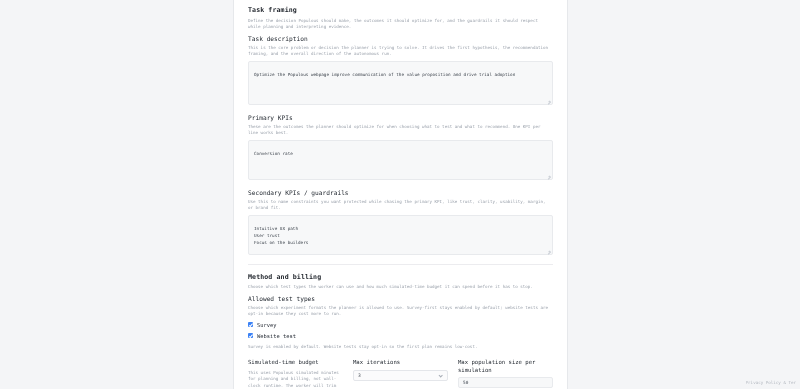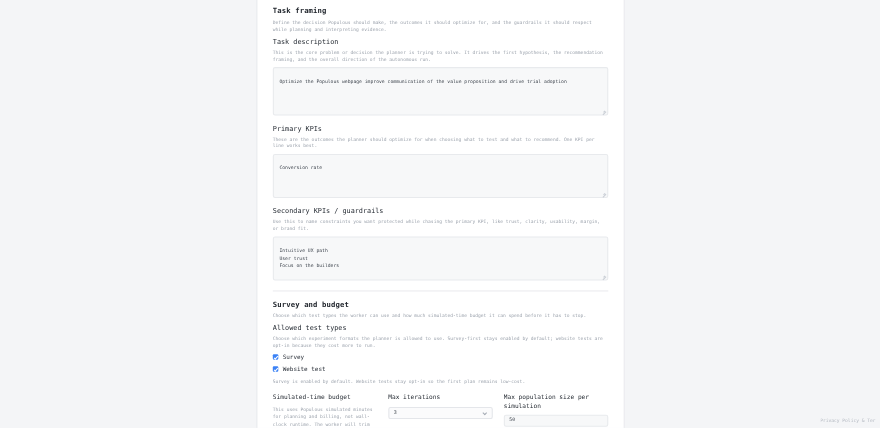--- a/index.html
+++ b/index.html
@@ -240,21 +240,21 @@
         <span>Intuitive UX path
 User trust
 Focus on the builders</span>
         <span class="resizer"></span>
       </div>
     </div>
 
     <div class="divider"></div>
 
     <div class="block">
-      <h2 class="section-title">Survey and budget</h2>
+      <h2 class="section-title">Method and billing</h2>
       <p class="help">Choose which test types the worker can use and how much simulated-time budget it can spend before it has to stop.</p>
 
       <h3 class="field-title">Allowed test types</h3>
       <p class="help">Choose which experiment formats the planner is allowed to use. Survey-first stays enabled by default; website tests are opt-in because they cost more to run.</p>
 
       <div class="check-row">
         <span class="checkbox"></span>
         <span class="check-label">Survey</span>
       </div>
       <div class="check-row">

